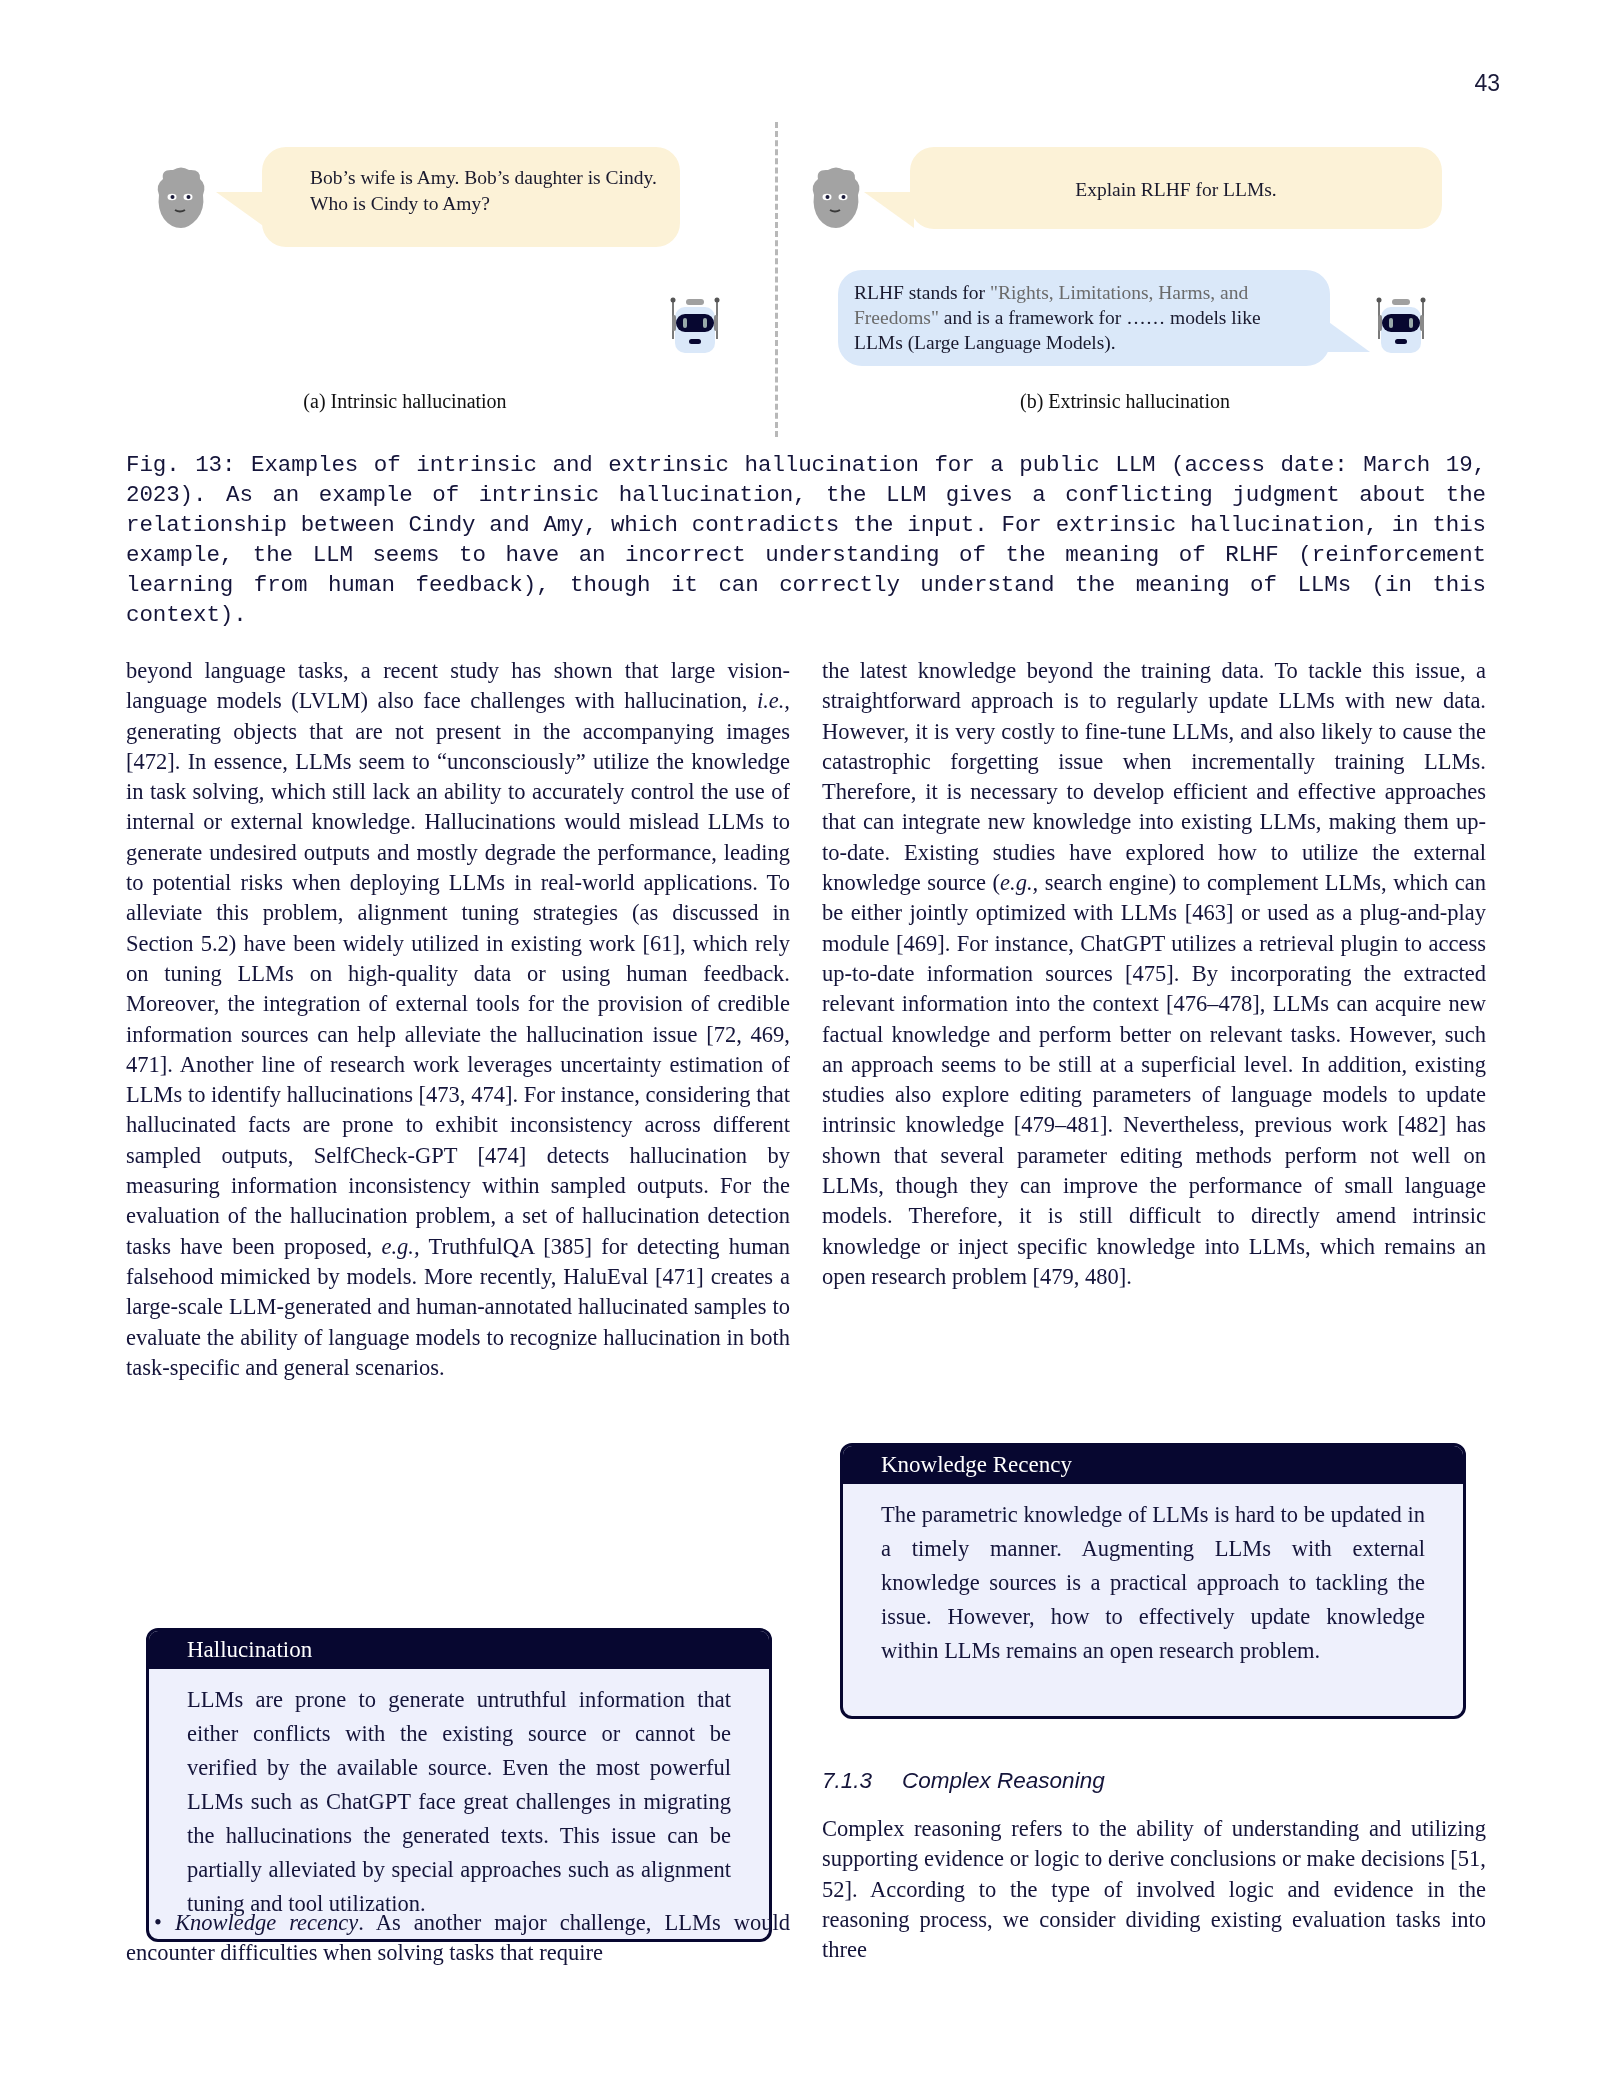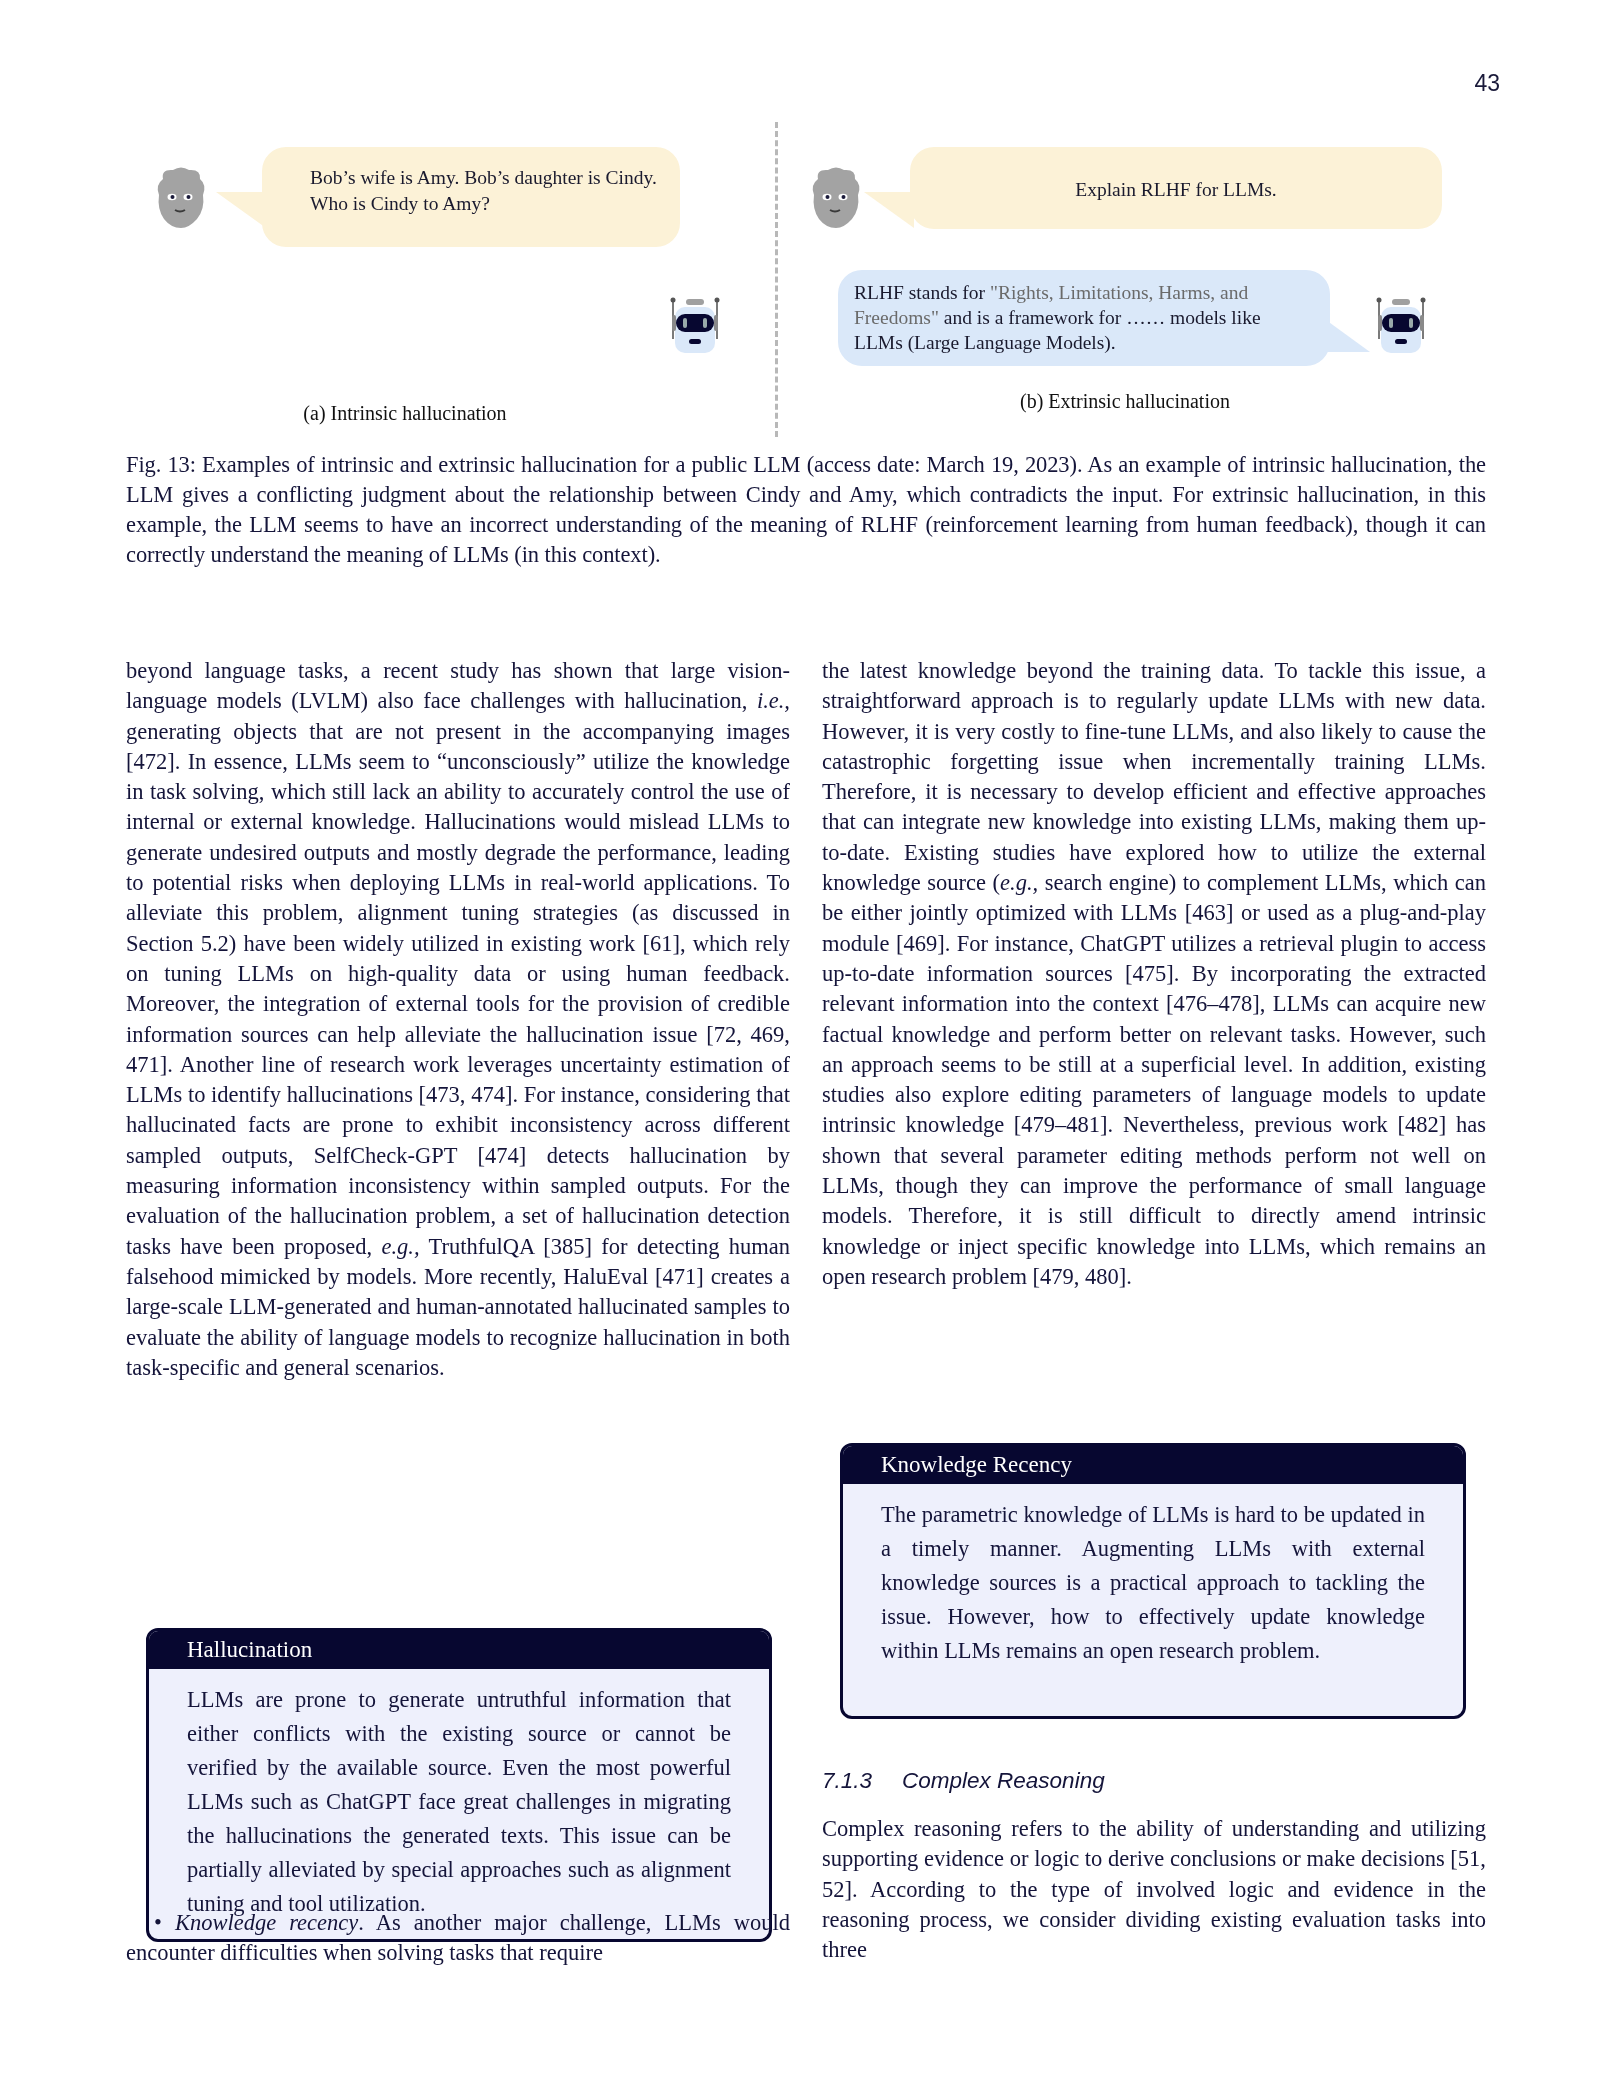--- a/index.html
+++ b/index.html
@@ -37,21 +37,21 @@
   }
   .hl-gray { color: #6a6a6a; }
   .avatar-human, .avatar-robot { position: absolute; width: 56px; height: 64px; }
   .fig-label {
     position: absolute; font-family: "Liberation Serif", serif; font-size: 20px; color: #111;
     text-align: center;
   }
   
   .caption {
     position: absolute; left: 126px; top: 450px; width: 1360px;
-    font-family: Liberation Serif, serif; font-size: 22.5px; line-height: 30px;
+    font-family: Liberation Mono, monospace; font-size: 22.5px; line-height: 30px;
     text-align: justify; color: #15153a; letter-spacing: -0.1px;
   }
   
   .col {
     position: absolute; width: 664px;
     font-family: "Liberation Serif", serif; font-size: 22.5px; line-height: 30.3px;
     text-align: justify; color: #14143a;
   }
   .col-left { left: 126px; top: 656px; }
   .col-right { left: 822px; top: 656px; }
@@ -111,21 +111,21 @@
     <rect x="19" y="4" width="18" height="6" rx="3" fill="#a0a0a0"></rect>
     <rect x="8" y="12" width="40" height="46" rx="10" fill="#dae8f9"></rect>
     <rect x="5" y="20" width="4" height="16" rx="2" fill="#8a8a8a"></rect>
     <rect x="47" y="20" width="4" height="16" rx="2" fill="#8a8a8a"></rect>
     <rect x="9" y="19" width="38" height="18" rx="9" fill="#070730"></rect>
     <rect x="16" y="23" width="4" height="10" rx="2" fill="#9aa"></rect>
     <rect x="36" y="23" width="4" height="10" rx="2" fill="#9aa"></rect>
     <rect x="22" y="44" width="12" height="5" rx="2.5" fill="#070730"></rect>
   </svg>
 
-  <div class="fig-label" style="left:180px; top:383px; width:450px;margin-top:12px;">(a) Intrinsic hallucination</div>
+  <div class="fig-label" style="left:180px; top:383px; width:450px;">(a) Intrinsic hallucination</div>
 
   <div class="divider"></div>
 
   <svg class="avatar-human" style="left:808px; top:158px;" viewBox="0 0 56 64">
     <path d="M10 14 Q8 4 20 5 Q28 0 36 5 Q48 4 47 14 Q54 20 50 30 Q52 44 44 54 Q36 63 28 63 Q18 63 11 54 Q4 44 6 30 Q2 20 10 14 Z" fill="#a3a3a3"></path>
     <ellipse cx="19" cy="32" rx="4.5" ry="3.2" fill="#ffffff"></ellipse>
     <ellipse cx="35" cy="32" rx="4.5" ry="3.2" fill="#ffffff"></ellipse>
     <circle cx="19.5" cy="32" r="2" fill="#1a1a3a"></circle>
     <circle cx="35.5" cy="32" r="2" fill="#1a1a3a"></circle>
     <path d="M22 45 Q27 48 32 45" stroke="#3a3a3a" stroke-width="2" fill="none"></path>

